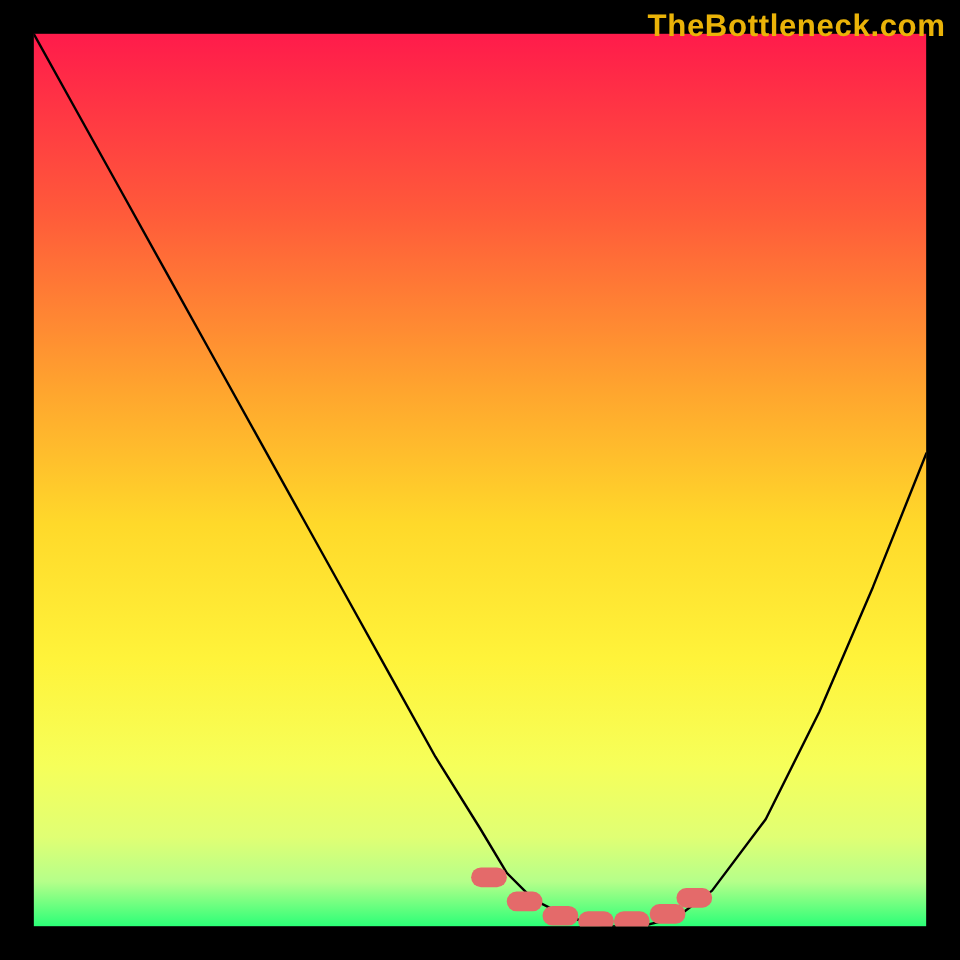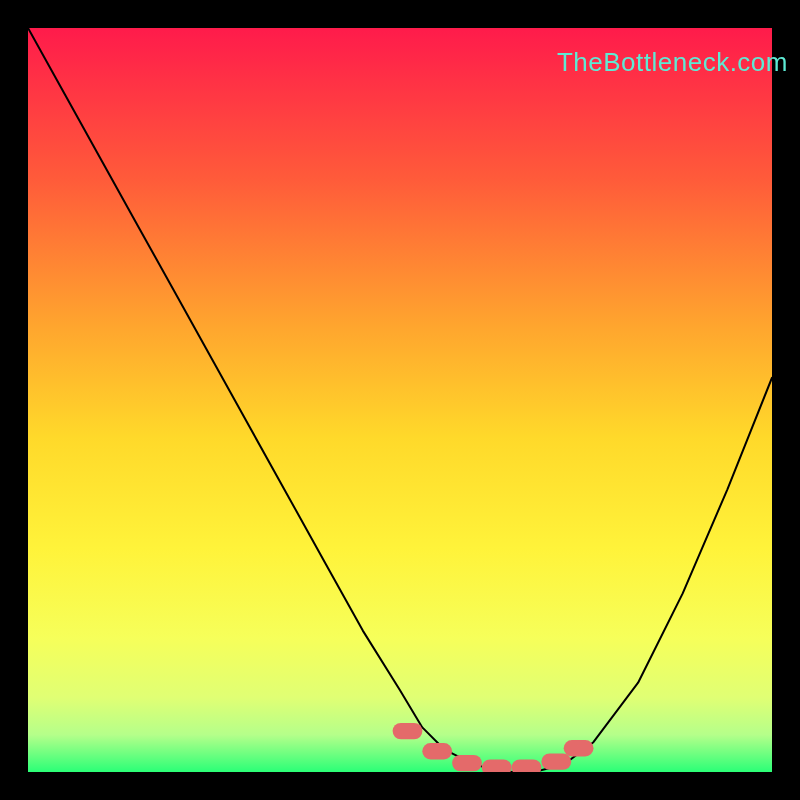--- a/index.html
+++ b/index.html
@@ -14,26 +14,25 @@
   .frame {
     position: relative;
     width: 800px;
     height: 800px;
     background: #000;
   }
   .watermark {
     position: absolute;
     top: 6px;
     right: 12px;
-    color: #5eead4;
+    color: #eab308;
     font-size: 26px;
-    font-weight: 400;
+    font-weight: 700;
     letter-spacing: 0.5px;
     z-index: 5;
-    margin-top: 41px;
   }
   .plot-wrap {
     position: absolute;
     left: 28px;
     top: 28px;
     width: 744px;
     height: 744px;
   }
   svg { display: block; }
 </style>

